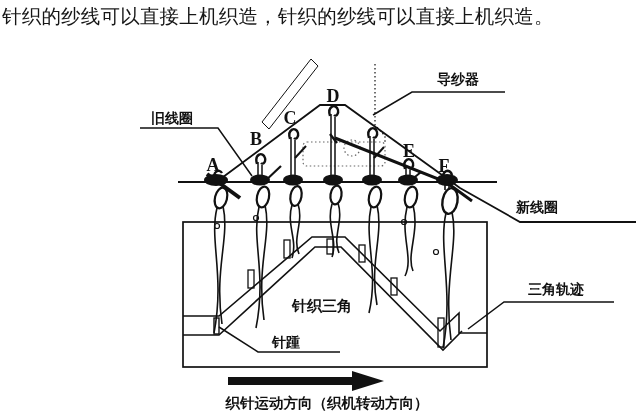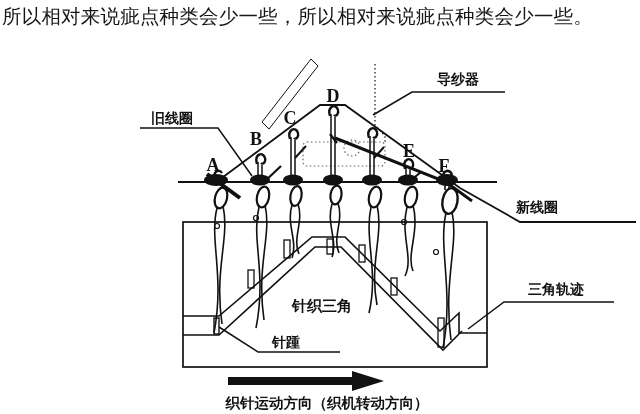--- a/index.html
+++ b/index.html
@@ -10,21 +10,21 @@
   svg{position:absolute;left:0;top:0;}
   svg text{font-family:"DejaVu Sans","Liberation Sans",sans-serif;font-weight:bold;fill:#111;}
   svg text.letter{font-family:"Liberation Serif","DejaVu Serif",serif;font-size:18px;}
   .ink{stroke:#111;fill:none;}
 </style>
 </head>
 <body>
 
 <div id="page">
 
-  <div id="intro">所以相对来说疵点种类会少一些，所以相对来说疵点种类会少一些。</div>
+  <div id="intro">针织的纱线可以直接上机织造，针织的纱线可以直接上机织造。</div>
 
   <svg width="640" height="414" viewBox="0 0 640 414">
 
     <g>
       <path class="ink" d="M311 59 L262 122 M318 66 L269 129 M311 59 L318 66 M262 122 L269 129" stroke="#9a9a9a" stroke-width="1"></path>
       <path class="ink" d="M375 64 V125 L385 136 V142" stroke="#666" stroke-width="1.2" stroke-dasharray="1.5,2.5"></path>
       <rect x="303" y="142" width="82" height="24" rx="4" fill="none" stroke="#666" stroke-width="1.2" stroke-dasharray="1.5,2.5"></rect>
       <circle cx="352" cy="148" r="8" fill="none" stroke="#666" stroke-width="1.2" stroke-dasharray="1.5,2.5"></circle>
     </g>
 

